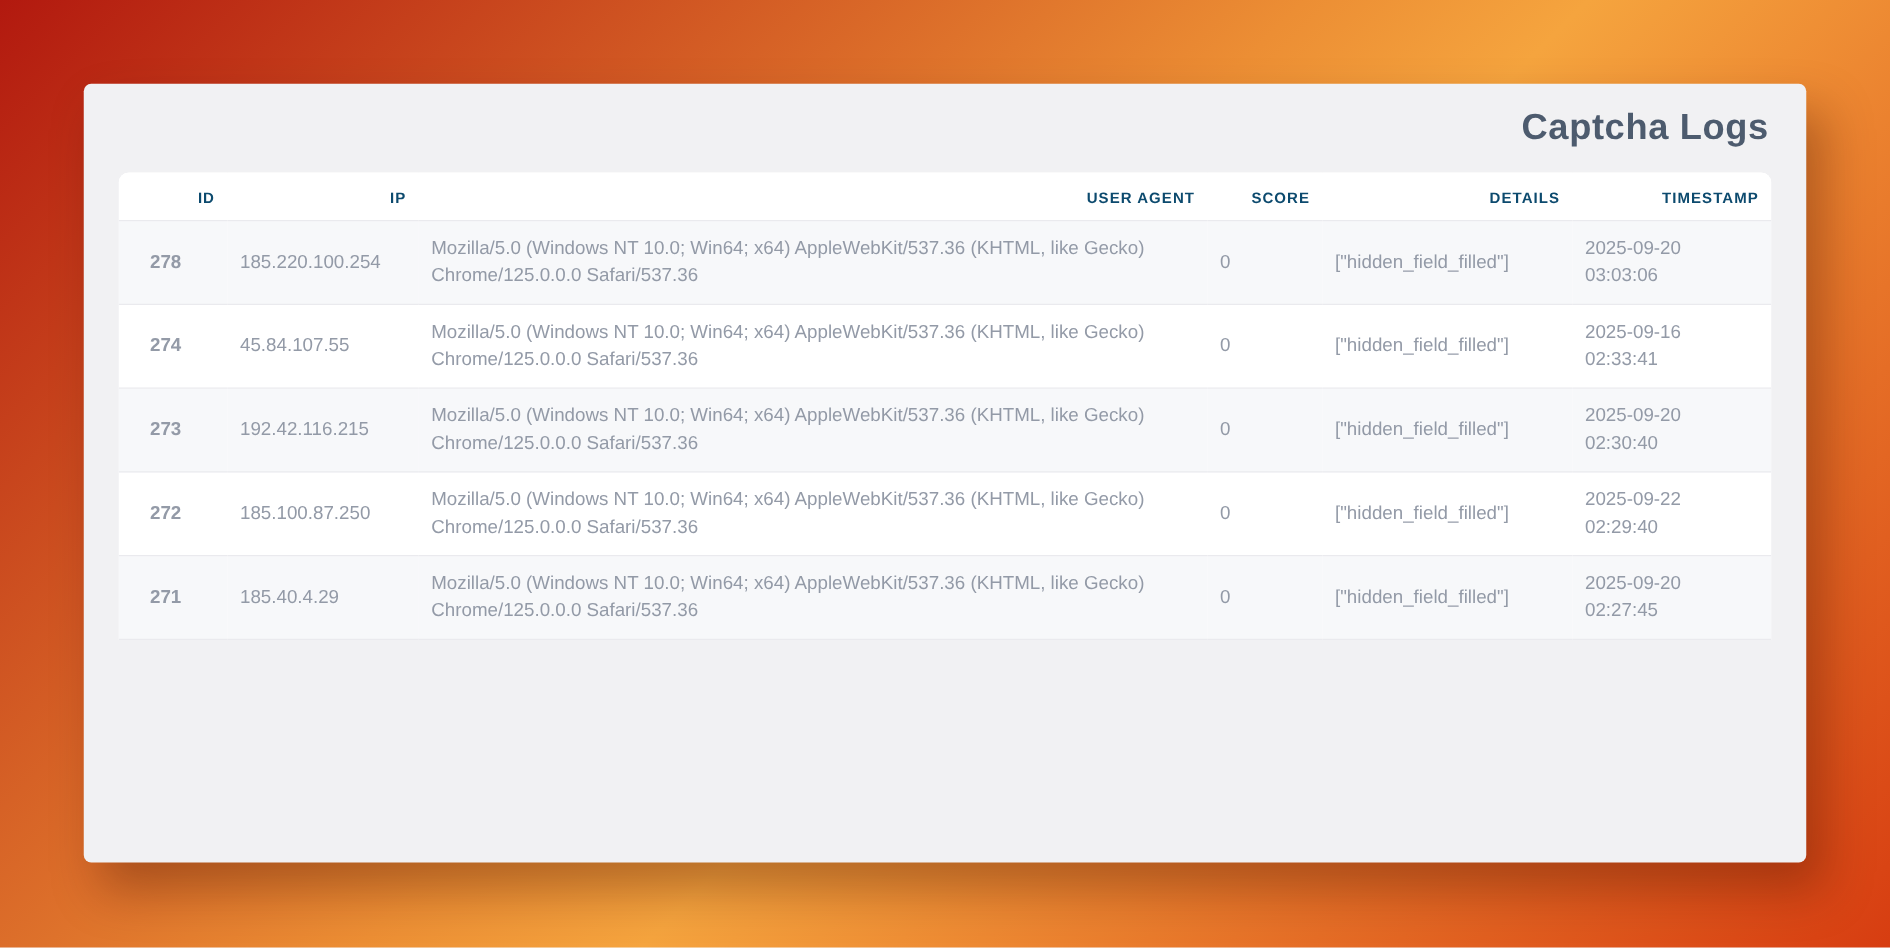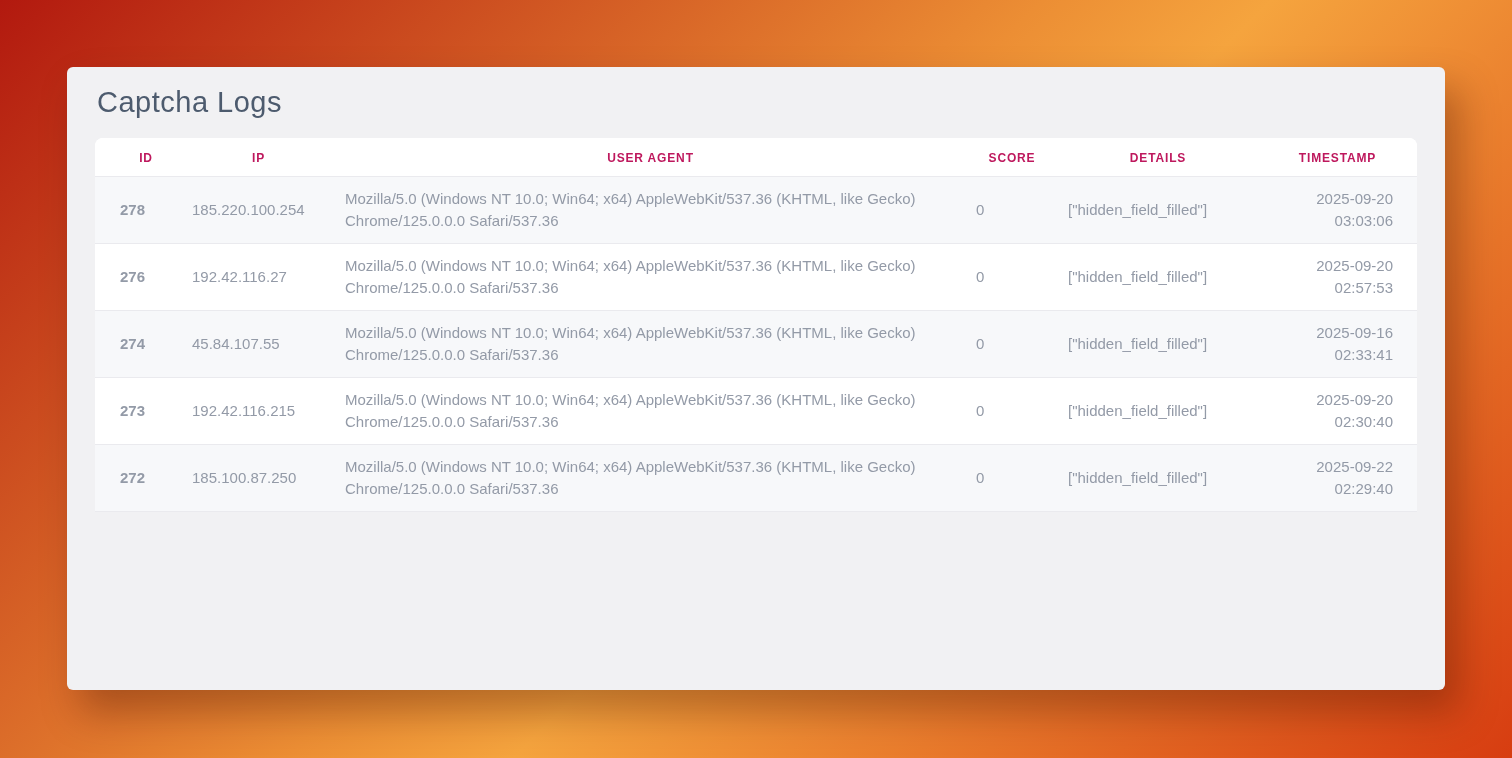--- a/index.html
+++ b/index.html
@@ -20,66 +20,67 @@
     height: 623px;
     background: #f1f1f3;
     border-radius: 6px;
     box-shadow: 14px 22px 38px rgba(70, 15, 0, 0.35);
     overflow: hidden;
   }
   .page-title {
     margin: 0;
     padding: 19px 30px 19px 30px;
     font-size: 29px;
-    font-weight: 400;
+    font-weight: 700;
     color: #4d5b6e;
     letter-spacing: 0.5px;
+    text-align: right;
   }
   .table-wrap {
     margin: 0 28px;
     background: #ffffff;
     border-radius: 8px 8px 0 0;
     overflow: hidden;
   }
   table {
     width: 100%;
     border-collapse: collapse;
     table-layout: fixed;
   }
   col.c-id        { width: 87px;  }
   col.c-ip        { width: 153px; }
   col.c-ua        { width: 631px; }
   col.c-score     { width: 92px;  }
   col.c-details   { width: 200px; }
   col.c-timestamp { width: auto;  }
   thead th {
     background: #ffffff;
-    text-align: center;
+    text-align: right;
     font-size: 12px;
     font-weight: 700;
     letter-spacing: 0.07em;
-    color: #be185d;
+    color: #0c4a6e;
     padding: 13px 10px 11px 10px;
     border-bottom: 1px solid #eaeaee;
     white-space: nowrap;
   }
   thead th:first-child { padding-left: 25px; }
   tbody td {
     font-size: 15px;
     color: #939aa7;
     line-height: 22px;
     padding: 11px 12px 11px 10px;
     border-bottom: 1px solid #eaeaee;
     vertical-align: middle;
     word-wrap: break-word;
   }
   tbody td:first-child { padding-left: 25px; font-weight: bold; }
   tbody tr:nth-child(odd)  { background: #f7f8fa; }
   tbody tr:nth-child(even) { background: #ffffff; }
-  td.cell-timestamp { max-width: 140px; padding-right: 24px; text-align: right; }
+  td.cell-timestamp { max-width: 140px; padding-right: 24px; }
 </style>
 </head>
 <body>
 
 <div class="card">
   <h1 class="page-title">Captcha Logs</h1>
   <div class="table-wrap">
     <table>
       <colgroup>
         <col class="c-id">
@@ -103,28 +104,20 @@
   <tr>
     <td class="cell-id">278</td>
     <td class="cell-ip">185.220.100.254</td>
     <td class="cell-user-agent">Mozilla/5.0 (Windows NT 10.0; Win64; x64) AppleWebKit/537.36 (KHTML, like Gecko) Chrome/125.0.0.0 Safari/537.36</td>
     <td class="cell-score">0</td>
     <td class="cell-details">["hidden_field_filled"]</td>
     <td class="cell-timestamp">2025-09-20 03:03:06</td>
   </tr>
 
 
-  <tr>
-    <td class="cell-id">276</td>
-    <td class="cell-ip">192.42.116.27</td>
-    <td class="cell-user-agent">Mozilla/5.0 (Windows NT 10.0; Win64; x64) AppleWebKit/537.36 (KHTML, like Gecko) Chrome/125.0.0.0 Safari/537.36</td>
-    <td class="cell-score">0</td>
-    <td class="cell-details">["hidden_field_filled"]</td>
-    <td class="cell-timestamp">2025-09-20 02:57:53</td>
-  </tr>
 
 
   <tr>
     <td class="cell-id">274</td>
     <td class="cell-ip">45.84.107.55</td>
     <td class="cell-user-agent">Mozilla/5.0 (Windows NT 10.0; Win64; x64) AppleWebKit/537.36 (KHTML, like Gecko) Chrome/125.0.0.0 Safari/537.36</td>
     <td class="cell-score">0</td>
     <td class="cell-details">["hidden_field_filled"]</td>
     <td class="cell-timestamp">2025-09-16 02:33:41</td>
   </tr>
@@ -140,16 +133,24 @@
 
   <tr>
     <td class="cell-id">272</td>
     <td class="cell-ip">185.100.87.250</td>
     <td class="cell-user-agent">Mozilla/5.0 (Windows NT 10.0; Win64; x64) AppleWebKit/537.36 (KHTML, like Gecko) Chrome/125.0.0.0 Safari/537.36</td>
     <td class="cell-score">0</td>
     <td class="cell-details">["hidden_field_filled"]</td>
     <td class="cell-timestamp">2025-09-22 02:29:40</td>
   </tr>
 
+  <tr>
+    <td class="cell-id">271</td>
+    <td class="cell-ip">185.40.4.29</td>
+    <td class="cell-user-agent">Mozilla/5.0 (Windows NT 10.0; Win64; x64) AppleWebKit/537.36 (KHTML, like Gecko) Chrome/125.0.0.0 Safari/537.36</td>
+    <td class="cell-score">0</td>
+    <td class="cell-details">["hidden_field_filled"]</td>
+    <td class="cell-timestamp">2025-09-20 02:27:45</td>
+  </tr>
 </tbody>
     </table>
   </div>
 </div>
 
 </body></html>

